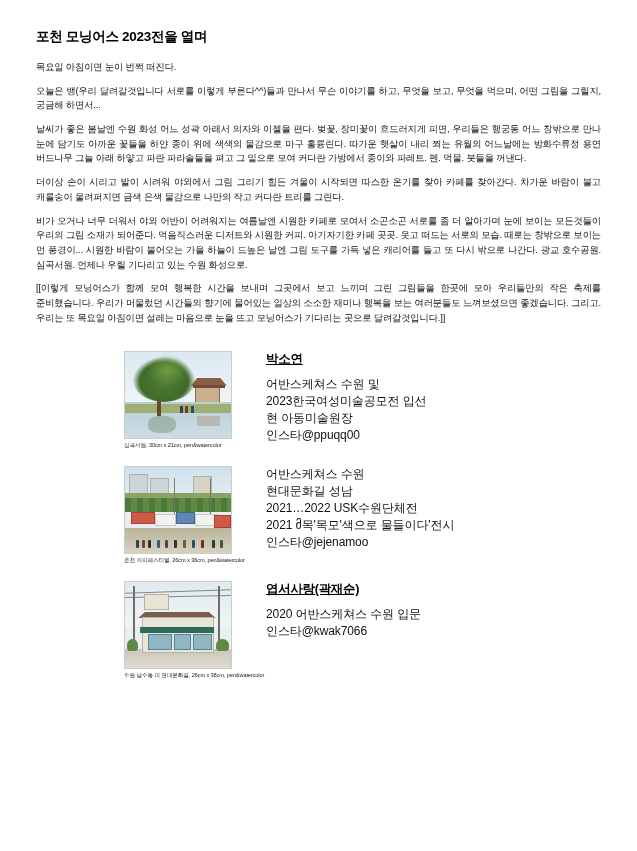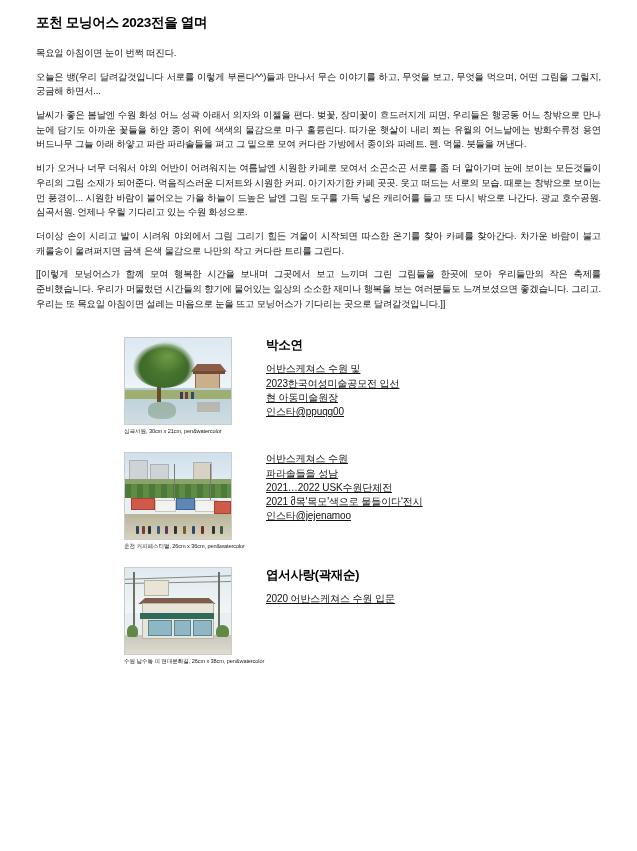--- a/index.html
+++ b/index.html
@@ -13,21 +13,21 @@
     font-family: "Liberation Sans", "DejaVu Sans", sans-serif;
     color: #000000;
     position: relative;
     overflow: hidden;
   }
   .page {
     position: relative;
     width: 637px;
     height: 774px;
     box-sizing: border-box;
-    padding: 14px 36px 0 36px;
+    padding: 28px 36px 0 36px;
   }
   .doc-title {
     font-size: 13.5px;
     font-weight: bold;
     letter-spacing: -0.3px;
     margin: 0 0 14px 0;
     color: #000;
   }
   .body-text {
     font-size: 9.3px;
@@ -70,27 +70,27 @@
   }
   .info-col {
     padding-left: 36px;
     flex: 1;
   }
   .artist-name {
     font-size: 12.5px;
     font-weight: bold;
     letter-spacing: -0.3px;
     margin: 0 0 8px 0;
+    text-decoration: underline;
   }
   .artist-line {
-    font-size: 10px;
+    font-size: 12px;
     line-height: 1.42;
     letter-spacing: -0.1px;
     color: #111;
-    text-decoration: underline;
   }
 
   
   .a1-sky { position:absolute; left:0; top:0; width:100%; height:58%; background:linear-gradient(#dce9f2,#eef4f7); }
   .a1-water { position:absolute; left:0; bottom:0; width:100%; height:42%; background:linear-gradient(#b8cfd8,#cfdde2); }
   .a1-bank { position:absolute; left:0; bottom:30%; width:100%; height:10%; background:#9fae72; }
   .a1-tree-trunk { position:absolute; left:30%; bottom:26%; width:4px; height:40%; background:#6b4a2c; }
   .a1-tree-crown { position:absolute; left:8%; top:6%; width:58%; height:52%; background:radial-gradient(ellipse at 50% 55%, #4e7c33 0%, #3f6a2a 55%, rgba(63,106,42,0) 72%); border-radius:50%; }
   .a1-tree-crown2 { position:absolute; left:20%; top:2%; width:40%; height:38%; background:radial-gradient(ellipse at 50% 50%, #6e9a45 0%, rgba(110,154,69,0) 70%); border-radius:50%; }
   .a1-pav-roof { position:absolute; right:4%; top:30%; width:34%; height:9%; background:#8a5d45; clip-path: polygon(6% 100%, 0 100%, 18% 0, 82% 0, 100% 100%, 94% 100%); }
@@ -127,22 +127,22 @@
 </head>
 <body>
 
 <div class="page">
 
   <h1 class="doc-title">포천 모닝어스 2023전을 열며</h1>
 
   <p class="body-text">목요일 아침이면 눈이 번쩍 떠진다.</p>
   <p class="body-text">오늘은 뱅(우리 달려갈것입니다 서로를 이렇게 부른다^^)들과 만나서 무슨 이야기를 하고, 무엇을 보고, 무엇을 먹으며, 어떤 그림을 그릴지, 궁금해 하면서...</p>
   <p class="body-text">날씨가 좋은 봄날엔 수원 화성 어느 성곽 아래서 의자와 이젤을 편다. 벚꽃, 장미꽃이 흐드러지게 피면, 우리들은 행궁동 어느 창밖으로 만나 눈에 담기도 아까운 꽃들을 하얀 종이 위에 색색의 물감으로 마구 훌륭린다. 따가운 햇살이 내리 쬐는 유월의 어느날에는 방화수류정 용연 버드나무 그늘 아래 하얗고 파란 파라솔들을 펴고 그 밑으로 모여 커다란 가방에서 종이와 파레트. 펜. 먹물. 붓들을 꺼낸다.</p>
+  <p class="body-text">더이상 손이 시리고 발이 시려워 야외에서 그림 그리기 힘든 겨울이 시작되면 따스한 온기를 찾아 카페를 찾아간다. 차가운 바람이 불고 캐롤송이 울려퍼지면 금색 은색 물감으로 나만의 작고 커다란 트리를 그린다.</p>
   <p class="body-text">비가 오거나 너무 더워서 야외 어반이 어려워지는 여름날엔 시원한 카페로 모여서 소곤소곤 서로를 좀 더 알아가며 눈에 보이는 모든것들이 우리의 그림 소재가 되어준다. 먹음직스러운 디저트와 시원한 커피. 아기자기한 카페 곳곳. 웃고 떠드는 서로의 모습. 때로는 창밖으로 보이는 먼 풍경이... 시원한 바람이 불어오는 가을 하늘이 드높은 날엔 그림 도구를 가득 넣은 캐리어를 들고 또 다시 밖으로 나간다. 광교 호수공원. 심곡서원. 언제나 우릴 기다리고 있는 수원 화성으로.</p>
-  <p class="body-text">더이상 손이 시리고 발이 시려워 야외에서 그림 그리기 힘든 겨울이 시작되면 따스한 온기를 찾아 카페를 찾아간다. 차가운 바람이 불고 캐롤송이 울려퍼지면 금색 은색 물감으로 나만의 작고 커다란 트리를 그린다.</p>
   <p class="body-text">[[이렇게 모닝어스가 함께 모여 행복한 시간을 보내며 그곳에서 보고 느끼며 그린 그림들을 한곳에 모아 우리들만의 작은 축제를 준비했습니다. 우리가 머물렀던 시간들의 향기에 물어있는 일상의 소소한 재미나 행복을 보는 여러분들도 느껴보셨으면 좋겠습니다. 그리고. 우리는 또 목요일 아침이면 설레는 마음으로 눈을 뜨고 모닝어스가 기다리는 곳으로 달려갈것입니다.]]</p>
 
   <div class="gallery">
 
     <div class="entry">
       <div class="art-col">
         <div class="art-frame">
           <div class="a1-sky"></div>
           <div class="a1-water"></div>
           <div class="a1-bank"></div>
@@ -195,21 +195,21 @@
           <div class="a2-crowd" style="left:55%; background:#7a5a2f"></div>
           <div class="a2-crowd" style="left:63%; background:#2f4a6a"></div>
           <div class="a2-crowd" style="left:72%; background:#6a2f2f"></div>
           <div class="a2-crowd" style="left:82%; background:#333"></div>
           <div class="a2-crowd" style="left:90%; background:#3f5a3f"></div>
         </div>
         <div class="art-caption">춘천 커피페스티벌, 26cm x 36cm, pen&amp;watercolor</div>
       </div>
       <div class="info-col">
         <div class="artist-line">어반스케쳐스 수원</div>
-        <div class="artist-line">파라솔들을 성남</div>
+        <div class="artist-line">현대문화길 성남</div>
         <div class="artist-line">2021…2022 USK수원단체전</div>
         <div class="artist-line">2021 მ목'목모'색으로 물들이다'전시</div>
         <div class="artist-line">인스타@jejenamoo</div>
       </div>
     </div>
 
     <div class="entry">
       <div class="art-col">
         <div class="art-frame">
           <div class="a3-sky"></div>
@@ -226,17 +226,18 @@
           <div class="a3-pole" style="left:8%"></div>
           <div class="a3-pole" style="left:88%"></div>
           <div class="a3-green" style="left:2%"></div>
           <div class="a3-green" style="left:86%; width:12%"></div>
         </div>
         <div class="art-caption">수원 남수동 피 현대문화길, 26cm x 38cm, pen&amp;watercolor</div>
       </div>
       <div class="info-col">
         <div class="artist-name">엽서사랑(곽재순)</div>
         <div class="artist-line">2020 어반스케쳐스 수원 입문</div>
+        <div class="artist-line">인스타@kwak7066</div>
       </div>
     </div>
 
   </div>
 </div>
 
 </body></html>

